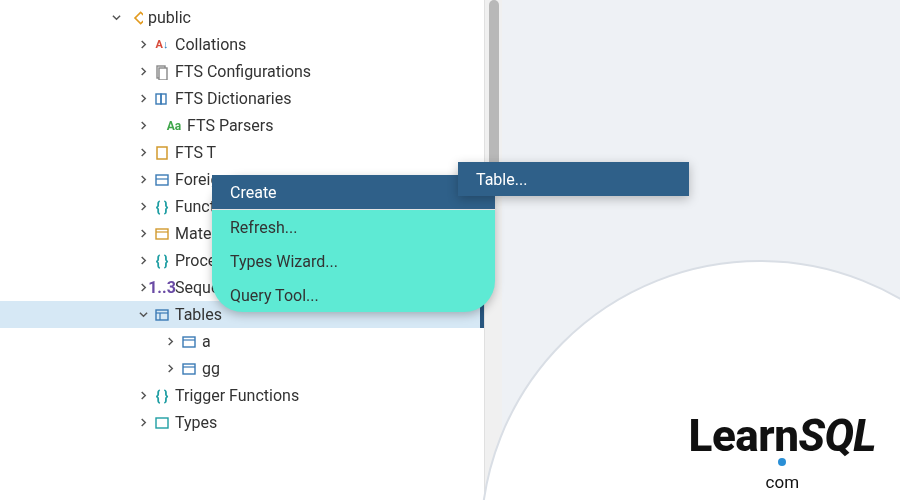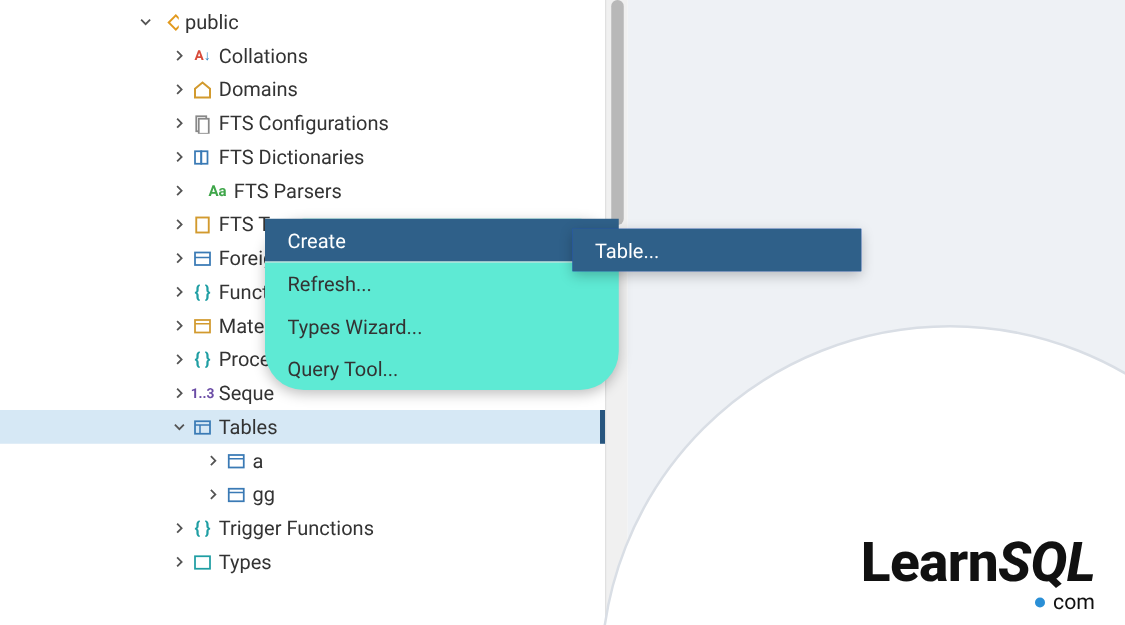--- a/index.html
+++ b/index.html
@@ -109,24 +109,24 @@
     height: 1px;
     background: #e4e4e4;
   }
   .menu-arrow {
     position: absolute;
     right: 14px;
     font-size: 12px;
   }
   .submenu {
     position: absolute;
-    top: 183px;
+    top: 162px;
     left: 458px;
     width: 231px;
-    background: #1d4ed8;
+    background: #a3a3a3;
     box-shadow: 0 3px 10px rgba(0,0,0,0.25);
     z-index: 21;
   }
   .logo {
     position: absolute;
     right: 24px;
     bottom: 8px;
     text-align: right;
     z-index: 30;
   }
@@ -138,20 +138,21 @@
   }
   .logo-main .sql { font-style: italic; }
   .logo-sub {
     font-size: 17px;
     color: #111;
     display: flex;
     align-items: center;
     justify-content: flex-end;
     gap: 6px;
     margin-top: -4px;
+    flex-direction: column;
   }
   .logo-dot {
     width: 8px; height: 8px; background:#2a8fd6; border-radius:50%; display:inline-block;
   }
   .circle-frame {
     position: absolute;
     right: -140px;
     bottom: -320px;
     width: 560px;
     height: 560px;
@@ -188,33 +189,20 @@
     <div class="tree-row ind-1">
       <span class="chevron">
         <svg viewBox="0 0 10 10">
             <path d="M3 1 L7 5 L3 9" fill="none" stroke="#555" stroke-width="1.6"></path>
           </svg>
       </span>
       <span class="icon" style="color:#d84b3a;font-size:11px;line-height:9px;">A<span style="color:#2a7fbf;">↓</span></span>
       <span class="label">Collations</span>
     </div>
 
-    <div class="tree-row ind-1">
-      <span class="chevron">
-        <svg viewBox="0 0 10 10">
-            <path d="M3 1 L7 5 L3 9" fill="none" stroke="#555" stroke-width="1.6"></path>
-          </svg>
-      </span>
-      <span class="icon">
-        <svg width="16" height="16" viewBox="0 0 16 16">
-            <path d="M2 7 L8 2 L14 7 V14 H2 Z" fill="none" stroke="#d29a2e" stroke-width="1.6"></path>
-          </svg>
-      </span>
-      <span class="label">Domains</span>
-    </div>
 
     <div class="tree-row ind-1">
       <span class="chevron">
         <svg viewBox="0 0 10 10">
             <path d="M3 1 L7 5 L3 9" fill="none" stroke="#555" stroke-width="1.6"></path>
           </svg>
       </span>
       <span class="icon">
         <svg width="16" height="16" viewBox="0 0 16 16">
             <rect x="3" y="2" width="8" height="12" fill="none" stroke="#888" stroke-width="1.4"></rect>
@@ -312,21 +300,21 @@
       <span class="icon" style="color:#1f9ea3;">{ }</span>
       <span class="label">Proce</span>
     </div>
 
     <div class="tree-row ind-1">
       <span class="chevron">
         <svg viewBox="0 0 10 10">
             <path d="M3 1 L7 5 L3 9" fill="none" stroke="#555" stroke-width="1.6"></path>
           </svg>
       </span>
-      <span class="icon" style="color:#6a4ba5;font-size:11px;">1..3</span>
+      <span class="icon" style="color:#6a4ba5;font-size:16px;">1..3</span>
       <span class="label">Seque</span>
     </div>
 
     <div class="tree-row ind-1 selected">
       <span class="chevron">
         <svg viewBox="0 0 10 10">
             <path d="M1 3 L5 7 L9 3" fill="none" stroke="#555" stroke-width="1.6"></path>
           </svg>
       </span>
       <span class="icon">

